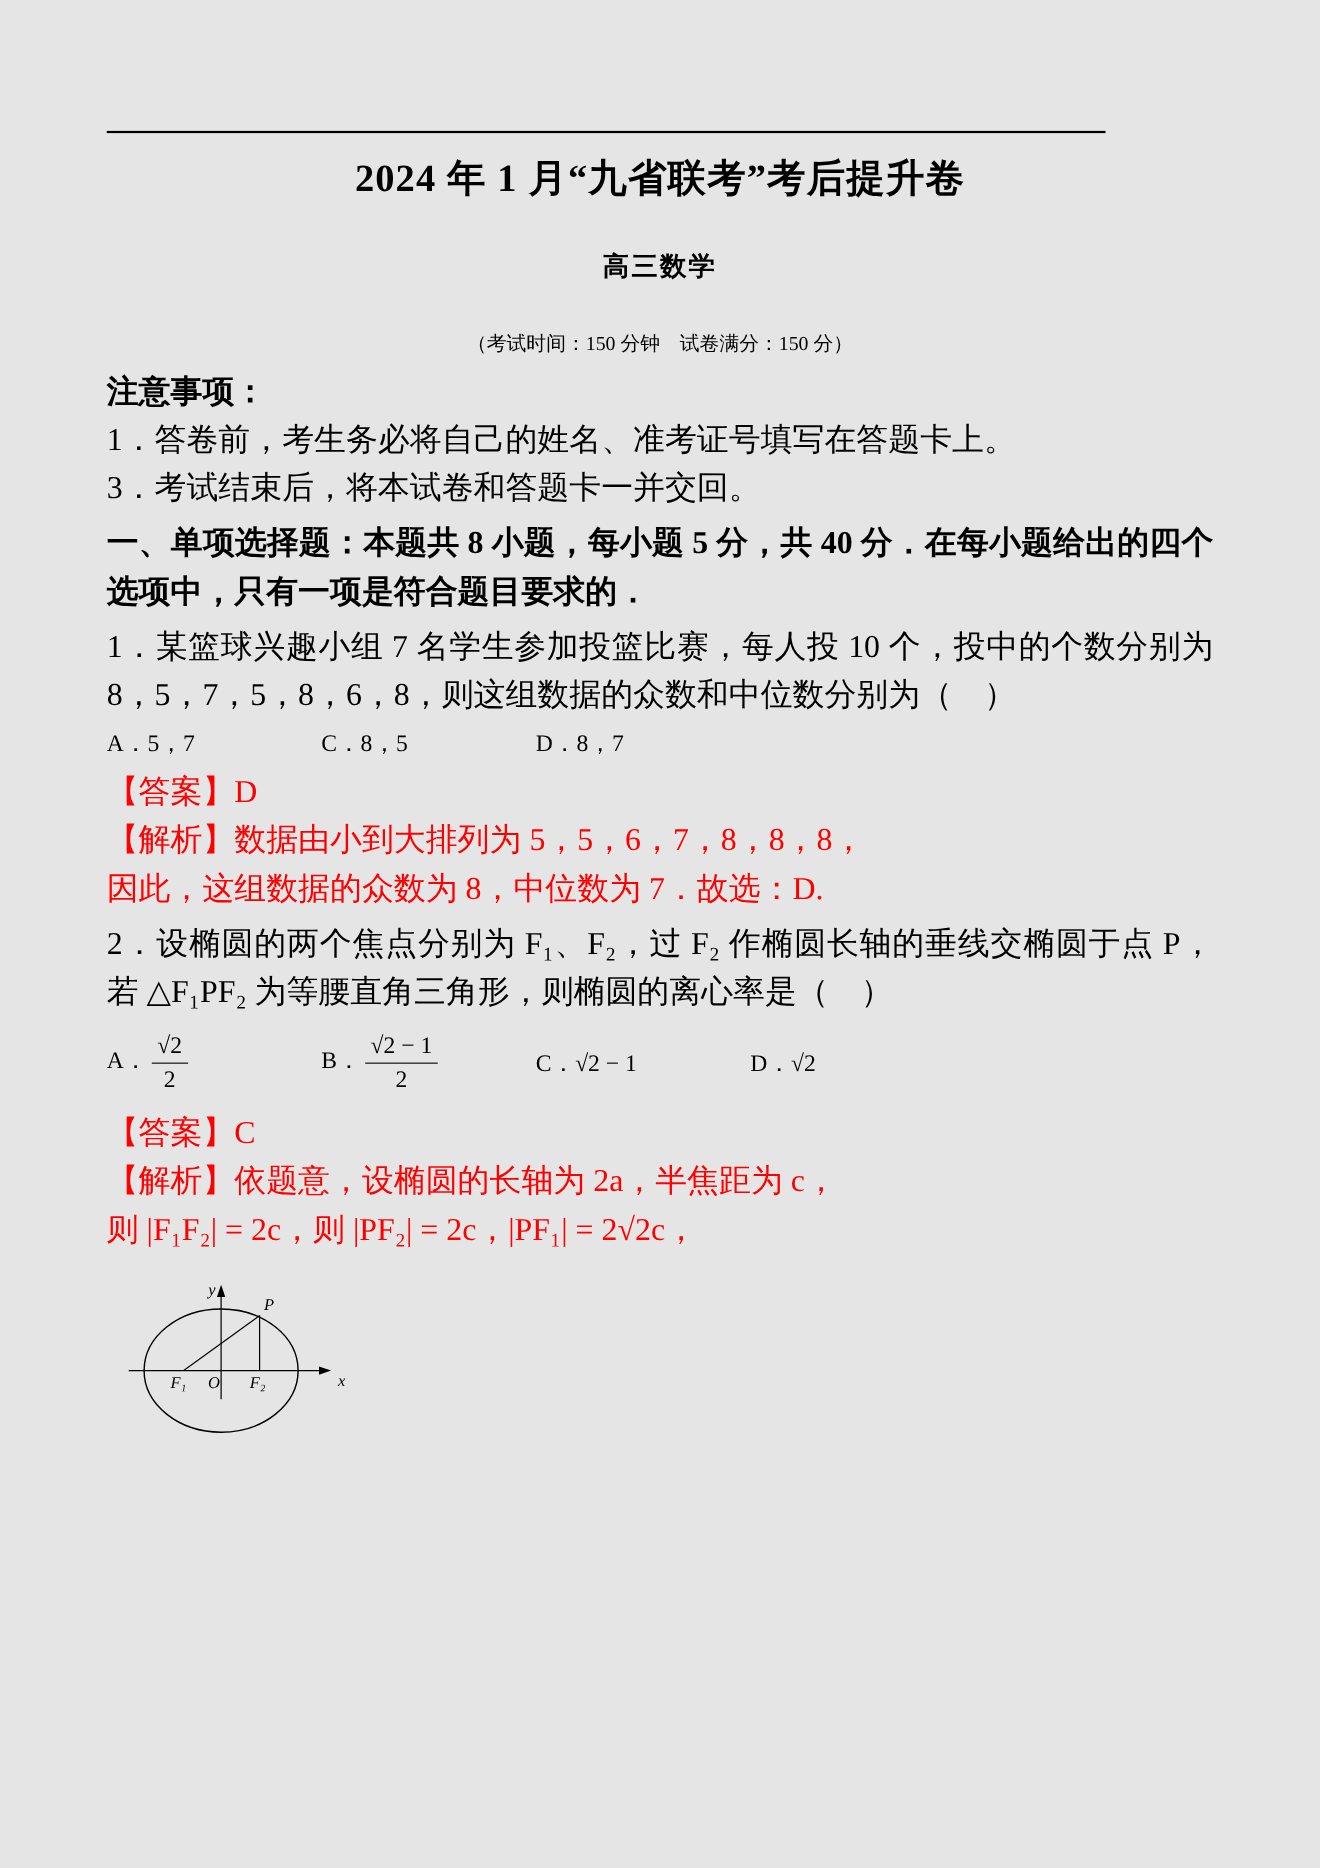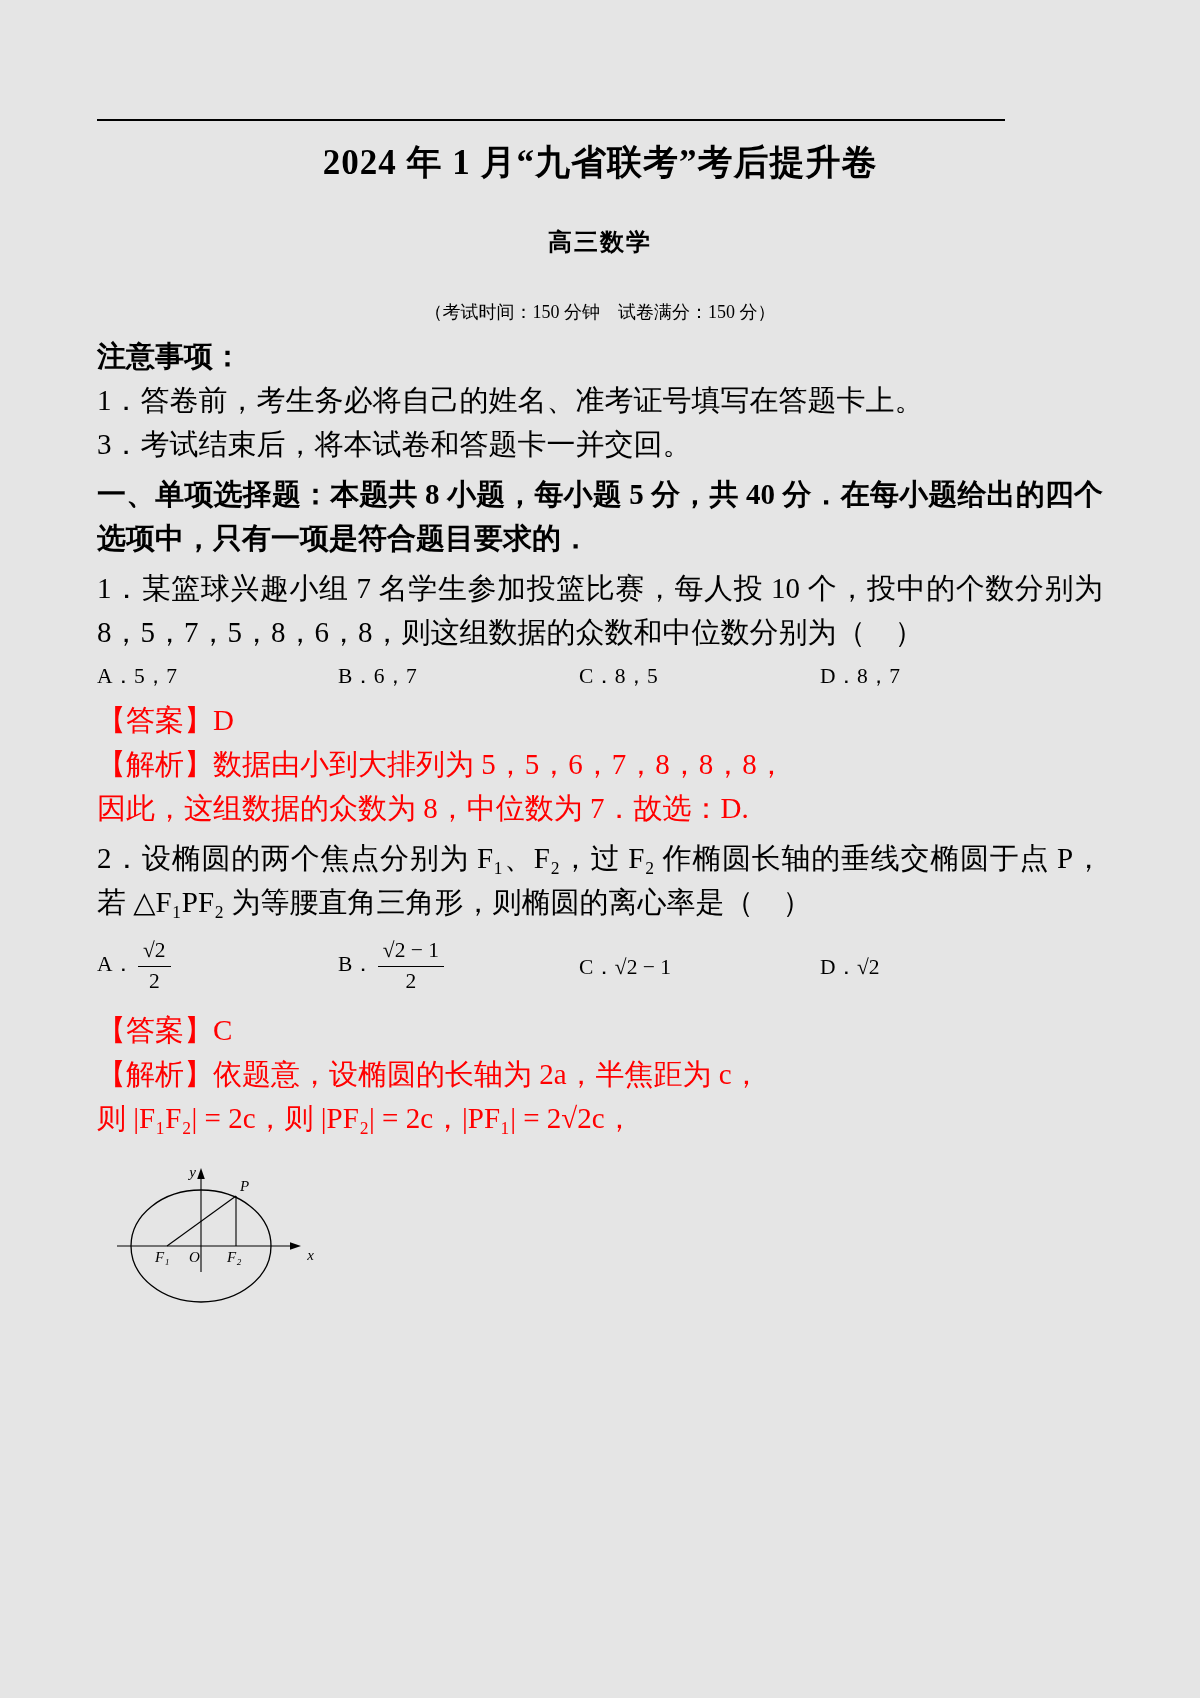--- a/index.html
+++ b/index.html
@@ -50,21 +50,20 @@
   .tight { text-align: left; }
   .bold { font-weight: bold; }
   .red { color: #FF0000; }
   .mt6 { margin-top: 6px; }
   .mt10 { margin-top: 10px; }
   .options-row {
     display: flex;
     font-size: 21.5px;
     line-height: 44px;
     align-items: center;
-    gap: 46px;
   }
   .options-row .opt { width: 195px; flex: 0 0 auto; }
   .options-row.math { min-height: 84px; line-height: normal; }
   .frac {
     display: inline-block;
     vertical-align: middle;
     text-align: center;
     margin-left: 4px;
     font-size: 21.5px;
     line-height: 1.15;
@@ -93,21 +92,20 @@
   <p class="para bold mt10">注意事项：</p>
   <p class="para">1．答卷前，考生务必将自己的姓名、准考证号填写在答题卡上。</p>
   <p class="para">3．考试结束后，将本试卷和答题卡一并交回。</p>
 
   <p class="para bold mt6">一、单项选择题：本题共 8 小题，每小题 5 分，共 40 分．在每小题给出的四个选项中，只有一项是符合题目要求的．</p>
 
   <p class="para mt6">1．某篮球兴趣小组 7 名学生参加投篮比赛，每人投 10 个，投中的个数分别为 8，5，7，5，8，6，8，则这组数据的众数和中位数分别为（　）</p>
 
   <div class="options-row">
     <span class="opt">A．5，7</span>
-    <span class="opt">B．6，7</span>
     <span class="opt">C．8，5</span>
     <span class="opt">D．8，7</span>
   </div>
 
   <p class="para tight red"><span>【答案】</span><span>D</span></p>
   <p class="para tight red"><span>【解析】</span><span>数据由小到大排列为 5，5，6，7，8，8，8，</span></p>
   <p class="para tight red"><span>因此，这组数据的众数为 8，中位数为 7．故选：D.</span></p>
 
   <p class="para mt6">2．设椭圆的两个焦点分别为 F₁、F₂，过 F₂ 作椭圆长轴的垂线交椭圆于点 P，若 △F₁PF₂ 为等腰直角三角形，则椭圆的离心率是（　）</p>
 

